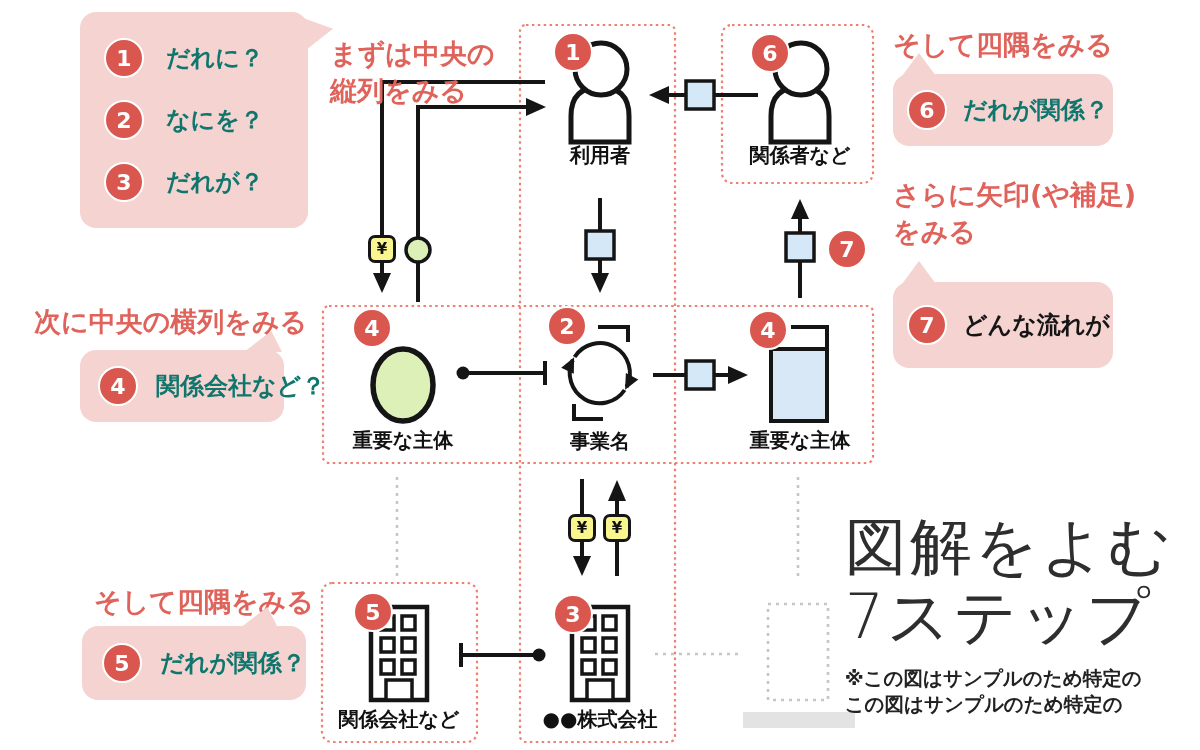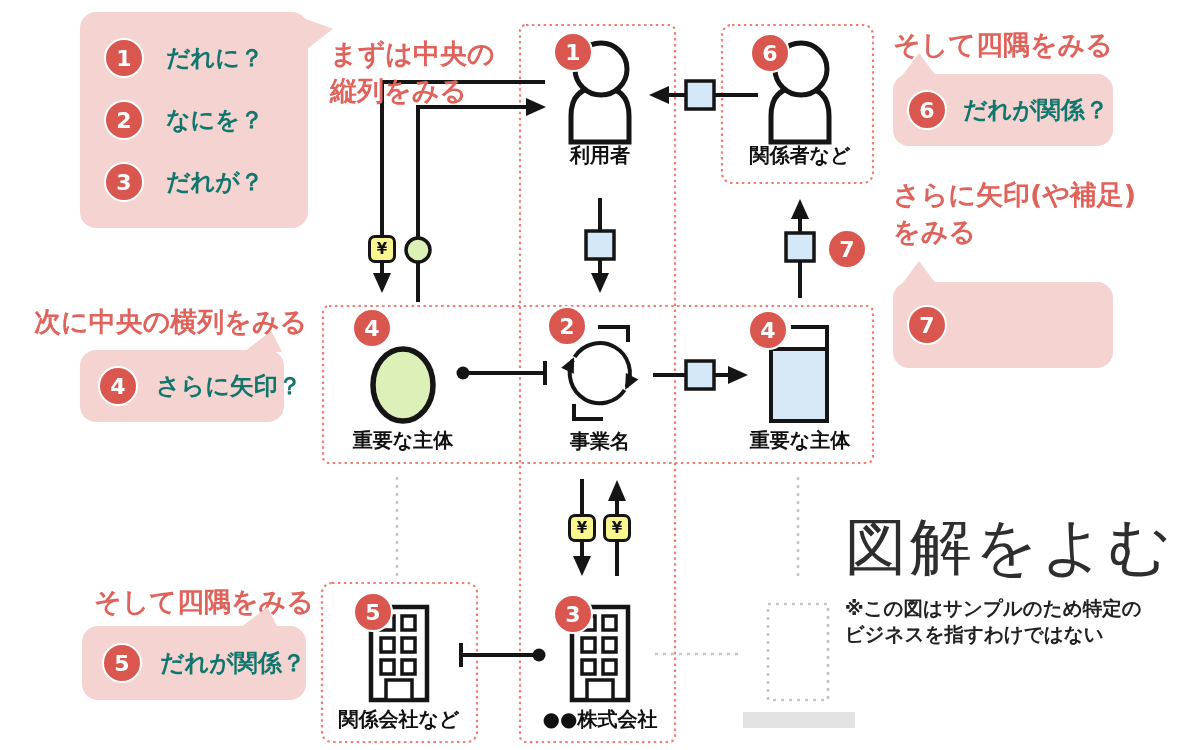--- a/index.html
+++ b/index.html
@@ -187,44 +187,46 @@
   <div class="rednote" style="left:34px;top:303px;">次に中央の横列をみる</div>
   <div class="rednote" style="left:893px;top:26px;">そして四隅をみる</div>
   <div class="rednote" style="left:893px;top:176px;">
     <div>さらに矢印(や補足)</div>
     <div>をみる</div>
   </div>
   <div class="rednote" style="left:94px;top:583px;">そして四隅をみる</div>
 
   <div class="callout" style="left:80px;top:350px;width:204px;height:72px;display:flex;align-items:center;gap:18px;padding-left:18px;box-sizing:border-box;">
     <div class="c-badge">4</div>
-    <div class="c-text">さらに矢印？</div>
+    <div class="c-text">関係会社など？</div>
   </div>
   <div class="tail" style="left:244px;top:331px;width:38px;height:21px;clip-path:polygon(72% 0,100% 100%,0 100%);"></div>
 
   <div class="callout" style="left:82px;top:626px;width:224px;height:74px;display:flex;align-items:center;gap:18px;padding-left:20px;box-sizing:border-box;">
     <div class="c-badge">5</div>
     <div class="c-text">だれが関係？</div>
   </div>
   <div class="tail" style="left:240px;top:607px;width:38px;height:21px;clip-path:polygon(72% 0,100% 100%,0 100%);"></div>
 
   <div class="callout" style="left:893px;top:74px;width:220px;height:72px;display:flex;align-items:center;gap:16px;padding-left:14px;box-sizing:border-box;">
     <div class="c-badge">6</div>
     <div class="c-text">だれが関係？</div>
   </div>
   <div class="tail" style="left:902px;top:53px;width:34px;height:23px;clip-path:polygon(50% 0,100% 100%,0 100%);"></div>
 
   <div class="callout" style="left:893px;top:282px;width:220px;height:86px;display:flex;align-items:center;gap:16px;padding-left:14px;box-sizing:border-box;">
     <div class="c-badge">7</div>
     <div style="font-weight:bold;font-size:24px;line-height:31px;color:#151515;">
+      <div>どんな流れが</div>
     </div>
   </div>
   <div class="tail" style="left:902px;top:261px;width:34px;height:23px;clip-path:polygon(50% 0,100% 100%,0 100%);"></div>
 
   <div class="titleblock">
     <div class="title-line">図解をよむ</div>
+    <div class="title-line">7ステップ</div>
     <div style="margin-top:14px;">
       <div class="note-line">※この図はサンプルのため特定の</div>
-      <div class="note-line">ビジネスを指すわけではない</div>
+      <div class="note-line">この図はサンプルのため特定の</div>
     </div>
   </div>
 
 </div>
 
 </body></html>

